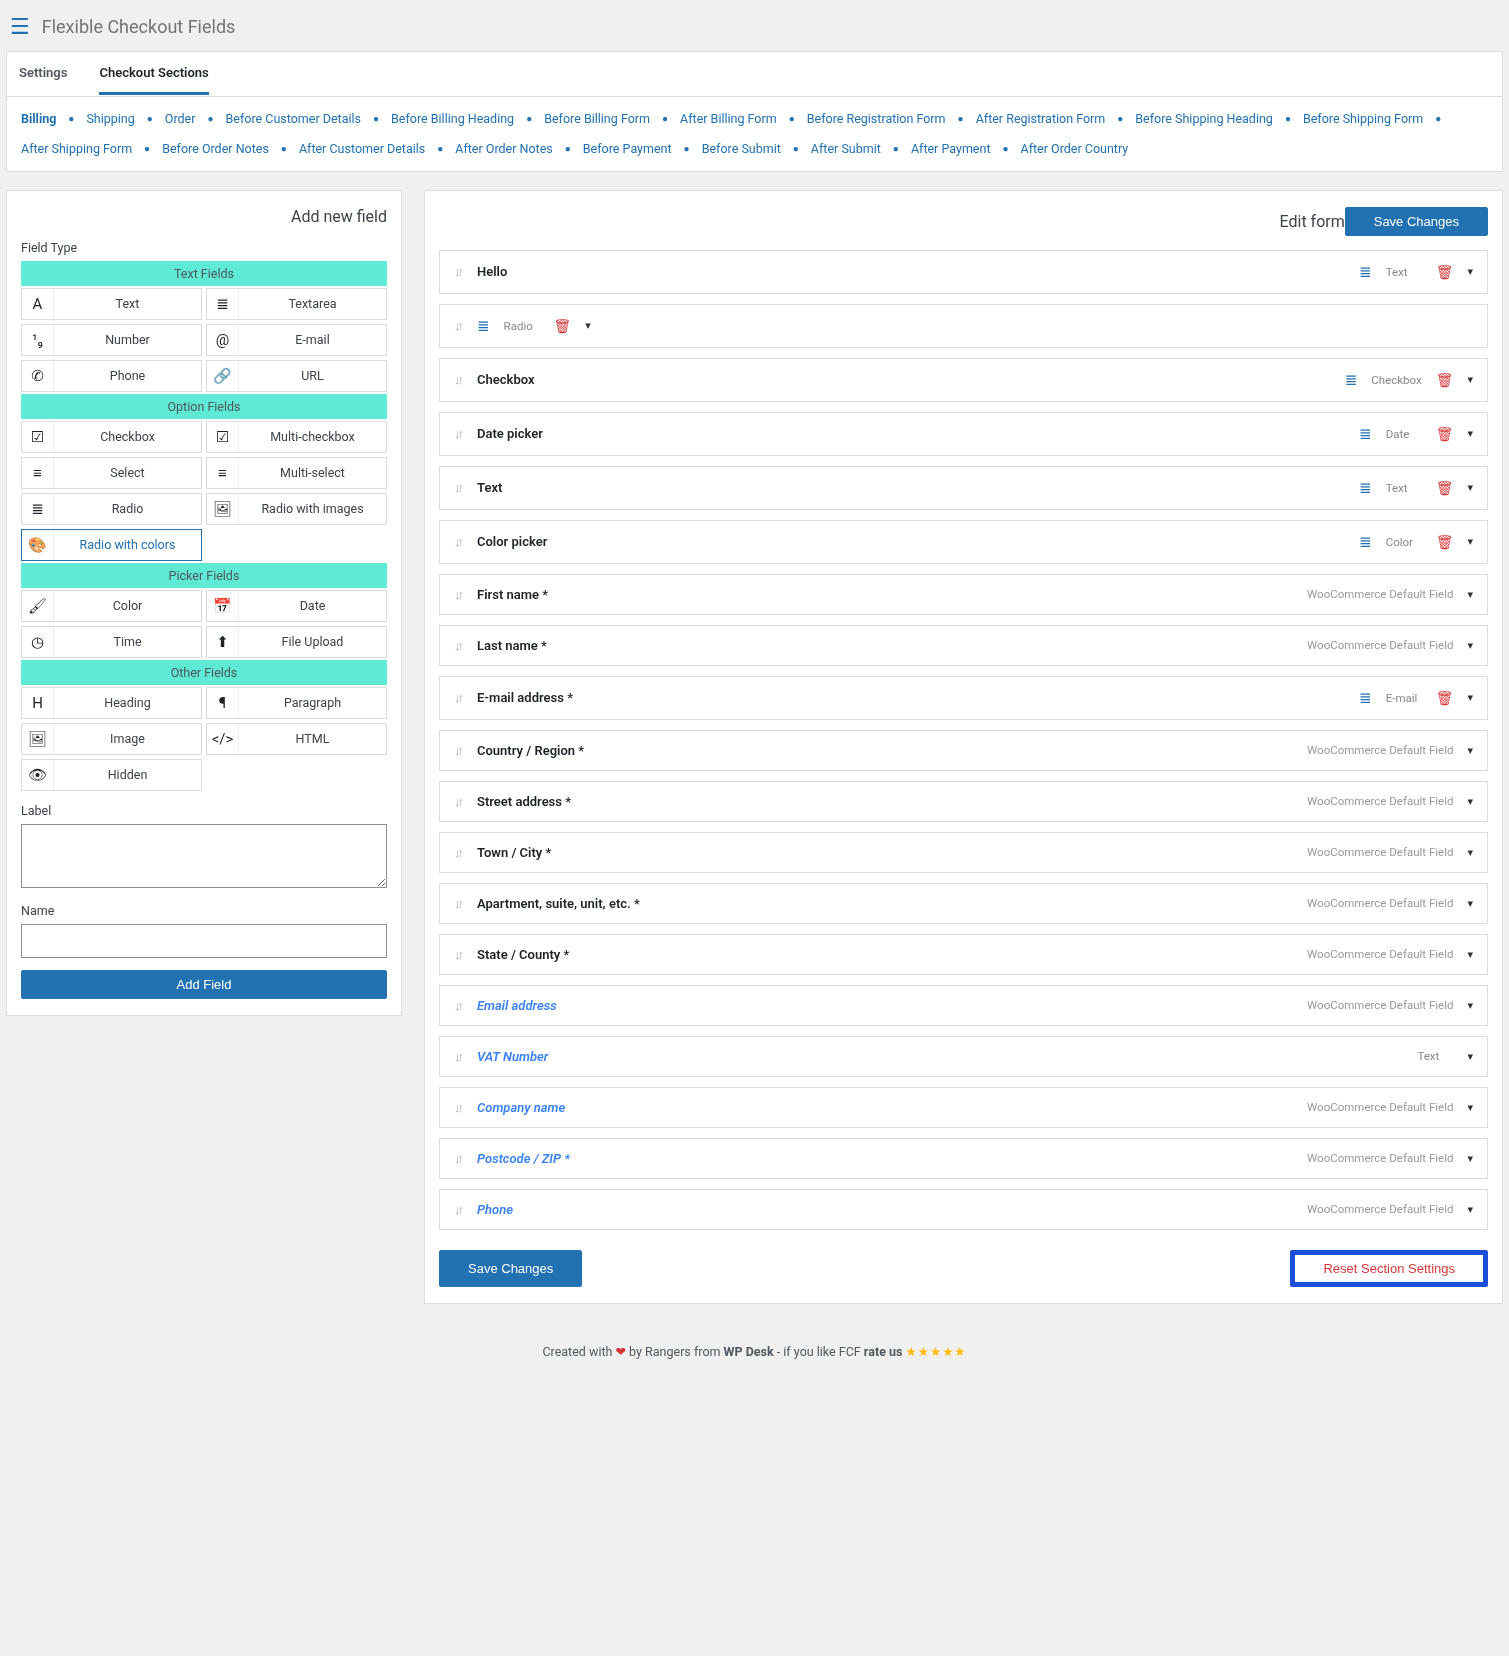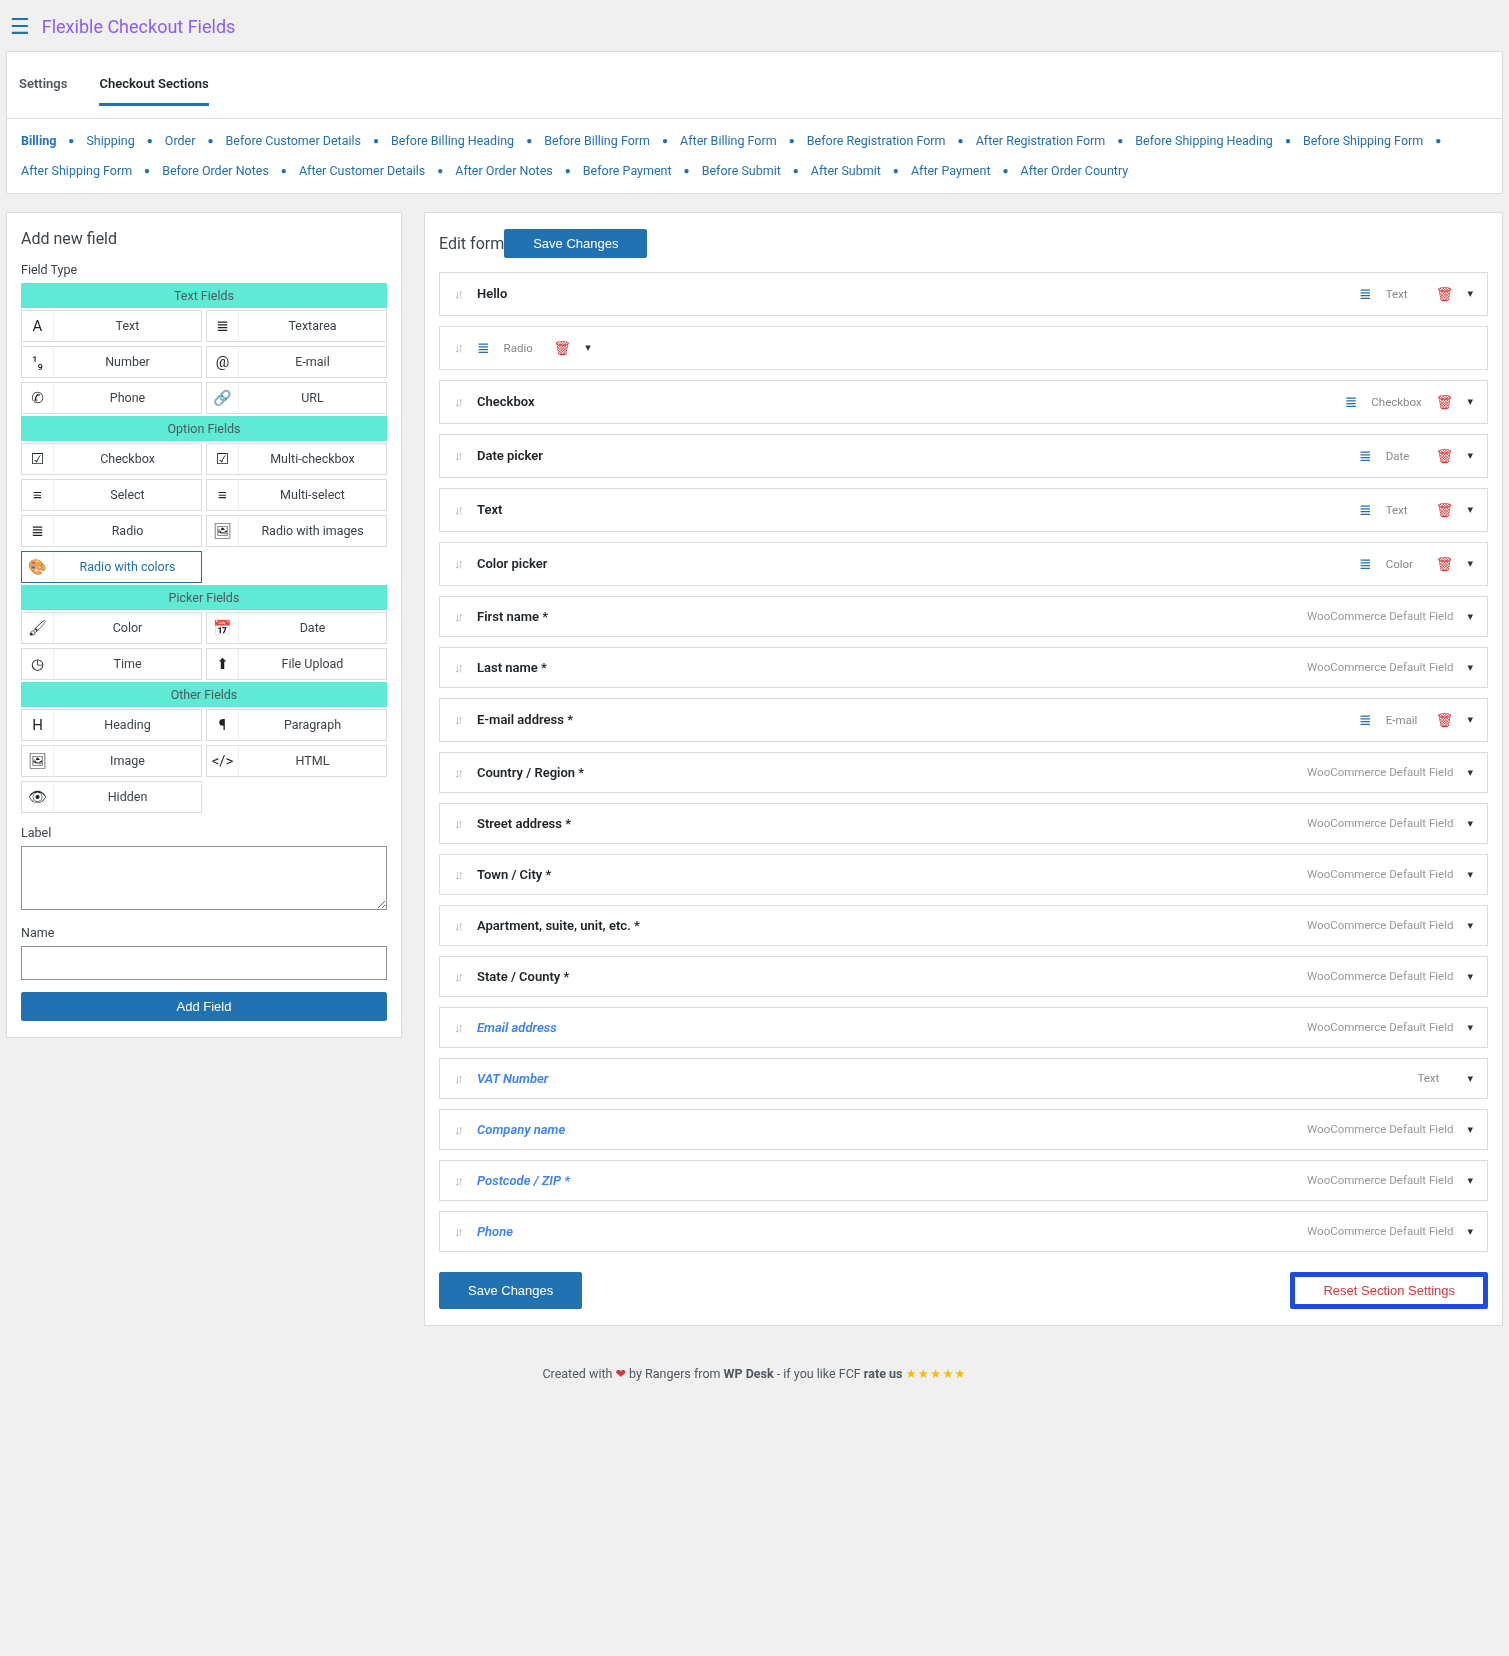--- a/index.html
+++ b/index.html
@@ -1,37 +1,37 @@
 <!DOCTYPE html>
 <html><head>
 <meta charset="utf-8">
 <style>
 * { box-sizing: border-box; margin: 0; padding: 0; }
 body { font-family: -apple-system, BlinkMacSystemFont, "Segoe UI", Roboto, Arial, sans-serif; background: #f0f0f1; color: #1d2327; font-size: 13px; }
 .wrap { padding: 6px; }
 .header { display: flex; align-items: center; gap: 12px; padding: 8px 4px 12px; }
 .hamburger-icon { color: #2271b1; font-size: 22px; }
-.page-title { font-size: 18px; font-weight: 400; color: #8b5cf6; }
+.page-title { font-size: 18px; font-weight: 400; color: #737373; }
 
 .tabs-card { background: #fff; border: 1px solid #dcdcde; border-radius: 2px; }
-.primary-tabs { display: flex; border-bottom: 1px solid #dcdcde; padding: 12px 12px; gap: 32px; }
+.primary-tabs { display: flex; border-bottom: 1px solid #dcdcde; padding: 1px 12px; gap: 32px; }
 .primary-tab { padding: 12px 0; font-size: 13px; color: #50575e; border-bottom: 3px solid transparent; cursor: pointer; font-weight: 600; }
 .primary-tab.active { border-bottom-color: #2271b1; color: #1d2327; }
 
 .section-links { padding: 10px 14px; display: flex; flex-wrap: wrap; gap: 6px 0; align-items: center; line-height: 1.9; }
 .section-link { color: #2271b1; cursor: pointer; font-size: 12.5px; }
 .section-link.active { font-weight: 700; }
 .dot-sep { color: #2271b1; margin: 0 12px; font-size: 10px; }
 
 .columns { display: flex; gap: 22px; margin-top: 18px; align-items: flex-start; }
 .panel { background: #fff; border: 1px solid #dcdcde; padding: 16px 14px; }
 .panel-left { width: 396px; }
 .panel-right { flex: 1; }
 
-.panel-title-row { display: flex; justify-content: flex-start; align-items: center; margin-bottom: 14px; }
+.panel-title-row { display: flex; justify-content: flex-end; align-items: center; margin-bottom: 14px; }
 .panel-title { font-size: 16px; font-weight: 400; color: #3c434a; }
 .btn-primary { background: #2271b1; color: #fff; border: 1px solid #2271b1; padding: 6px 28px; font-size: 13px; cursor: pointer; border-radius: 2px; }
 .btn-danger-outline { background: #fff; color: #d63638; border: 5px solid #1d4ed8; padding: 6px 28px; font-size: 13px; cursor: pointer; border-radius: 2px; }
 .btn-full { width: 100%; }
 
 .small-label { font-size: 12.5px; color: #3c434a; display: block; margin-bottom: 6px; }
 .group-header { background: #5eead4; text-align: center; padding: 5px; font-size: 12.5px; color: #50575e; margin: 2px 0; }
 .field-grid { display: grid; grid-template-columns: 1fr 1fr; gap: 4px; margin-bottom: 2px; }
 .field-grid .single { grid-column: 1; }
 .field-option { display: flex; align-items: center; border: 1px solid #dcdcde; cursor: pointer; height: 32px; }

